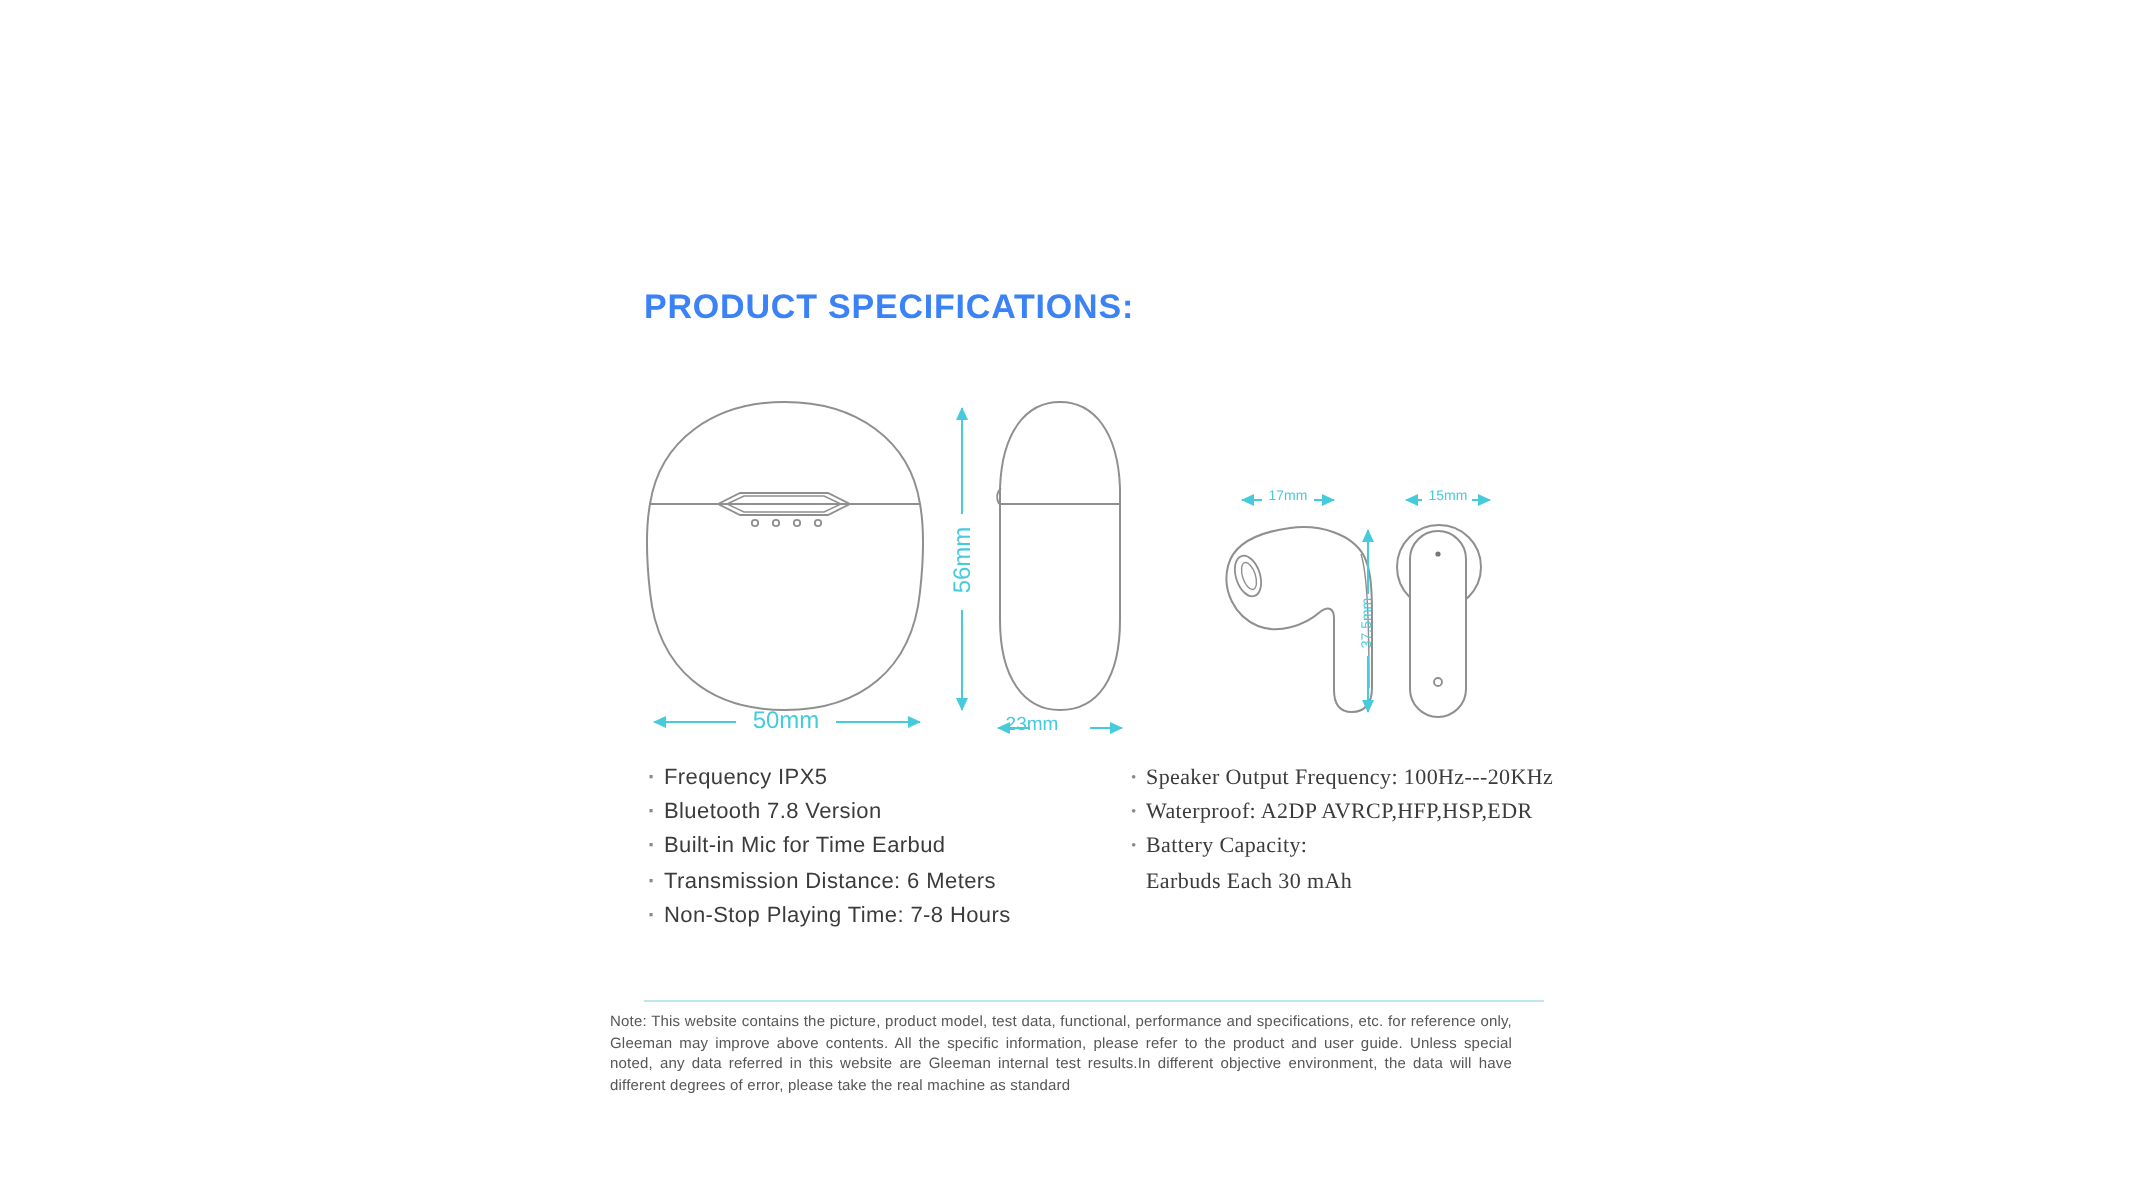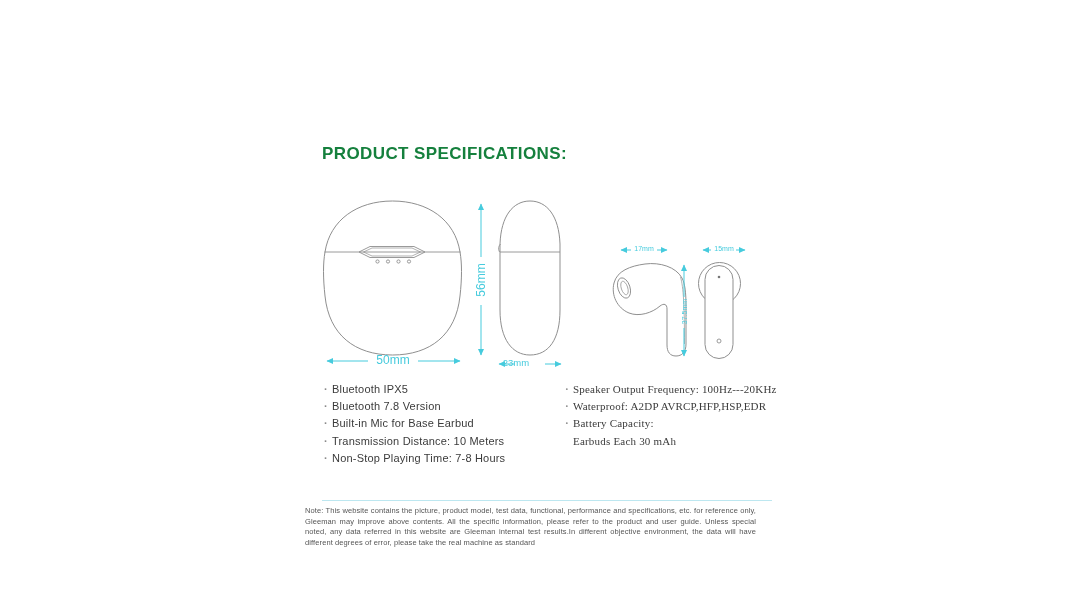--- a/index.html
+++ b/index.html
@@ -1,19 +1,19 @@
 <!DOCTYPE html>
 <html><head>
 <meta charset="utf-8">
 <style>
   html,body{margin:0;padding:0;background:#fff;}
   .page{position:relative;width:1067px;height:600px;background:#ffffff;overflow:hidden;
         font-family:"Liberation Sans",sans-serif;}
   .abs{position:absolute;}
-  .title{left:322px;top:144px;font-size:17px;font-weight:bold;letter-spacing:.4px;color:#15803d;}
+  .title{left:322px;top:144px;font-size:17px;font-weight:bold;letter-spacing:.4px;color:#3b82f6;}
   .dim-label{color:#46cbdd;text-align:center;white-space:nowrap;}
   .rot{transform:rotate(-90deg);transform-origin:center center;}
   .specs{left:0;top:381px;width:1067px;}
   .spec-col{position:absolute;top:0;}
   .spec-col.left{left:324px;width:235px;}
   .spec-col.right{left:565px;width:245px;font-family:Liberation Serif, serif;}
   .spec-row{height:17.2px;line-height:17.2px;font-size:11px;color:#3b3b3b;letter-spacing:.2px;
             white-space:nowrap;}
   .bullet{display:inline-block;width:8px;color:#8a8a8a;font-weight:bold;}
   .no-bullet .bullet{visibility:hidden;}
@@ -90,24 +90,24 @@
 
   <div class="abs dim-label" style="left:368px;top:353px;width:50px;font-size:12px;">50mm</div>
   <div class="abs dim-label" style="left:499px;top:357px;width:34px;font-size:9.5px;">23mm</div>
   <div class="abs dim-label rot" style="left:456px;top:273px;width:50px;font-size:12px;">56mm</div>
   <div class="abs dim-label rot" style="left:662px;top:308px;width:44px;font-size:7px;">37.5mm</div>
   <div class="abs dim-label" style="left:630px;top:245px;width:28px;font-size:7px;">17mm</div>
   <div class="abs dim-label" style="left:711px;top:245px;width:26px;font-size:7px;">15mm</div>
 
   <div class="abs specs">
     <div class="spec-col left">
-      <div class="spec-row"><span class="bullet">·</span><span>Bluetooth IPX5</span></div>
+      <div class="spec-row"><span class="bullet">·</span><span>Frequency IPX5</span></div>
       <div class="spec-row"><span class="bullet">·</span><span>Bluetooth 7.8 Version</span></div>
-      <div class="spec-row"><span class="bullet">·</span><span>Built-in Mic for Base Earbud</span></div>
-      <div class="spec-row"><span class="bullet">·</span><span>Transmission Distance: 10 Meters</span></div>
+      <div class="spec-row"><span class="bullet">·</span><span>Built-in Mic for Time Earbud</span></div>
+      <div class="spec-row"><span class="bullet">·</span><span>Transmission Distance: 6 Meters</span></div>
       <div class="spec-row"><span class="bullet">·</span><span>Non-Stop Playing Time: 7-8 Hours</span></div>
     </div>
     <div class="spec-col right">
       <div class="spec-row"><span class="bullet">·</span><span>Speaker Output Frequency: 100Hz---20KHz</span></div>
       <div class="spec-row"><span class="bullet">·</span><span>Waterproof: A2DP AVRCP,HFP,HSP,EDR</span></div>
       <div class="spec-row"><span class="bullet">·</span><span>Battery Capacity:</span></div>
       <div class="spec-row no-bullet"><span class="bullet">·</span><span>Earbuds Each 30 mAh</span></div>
     </div>
   </div>
 

